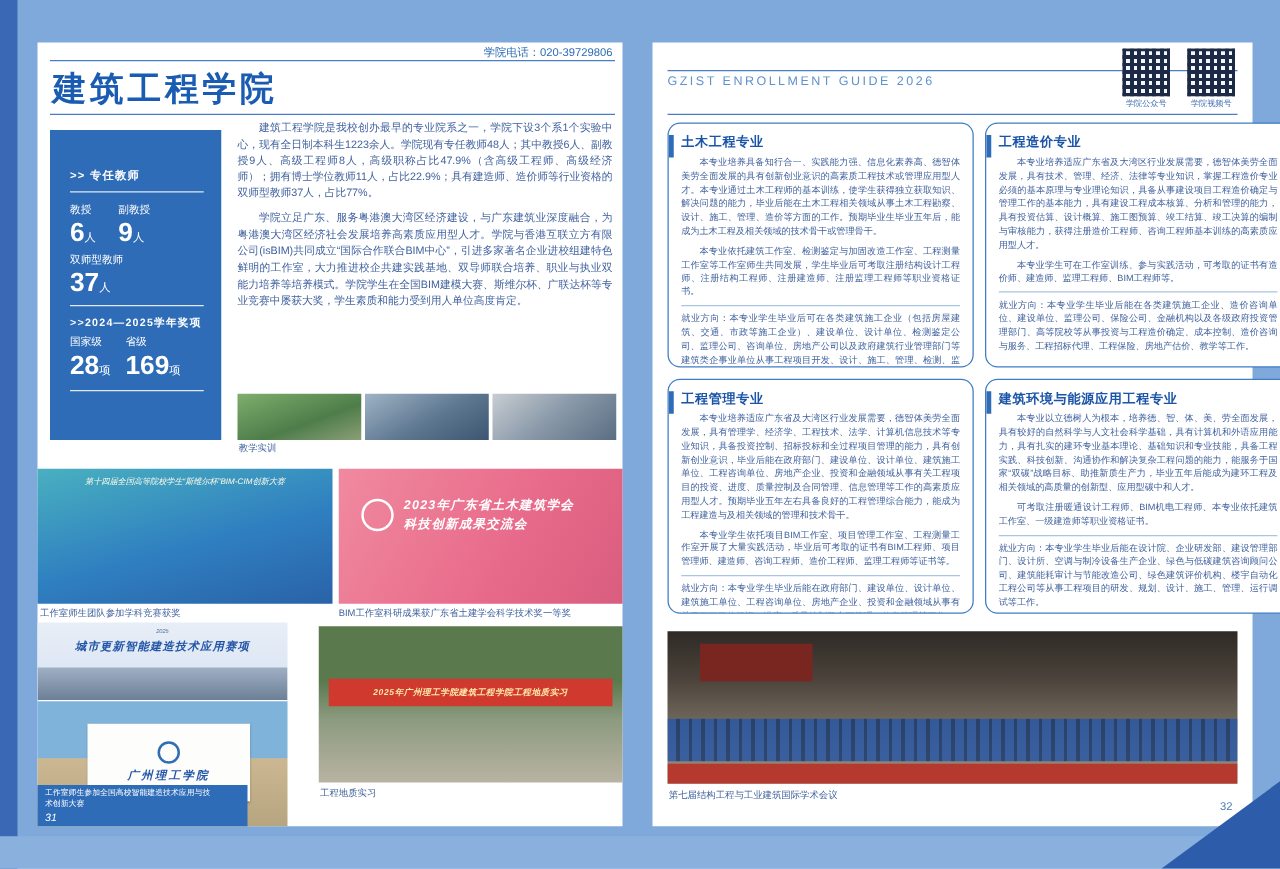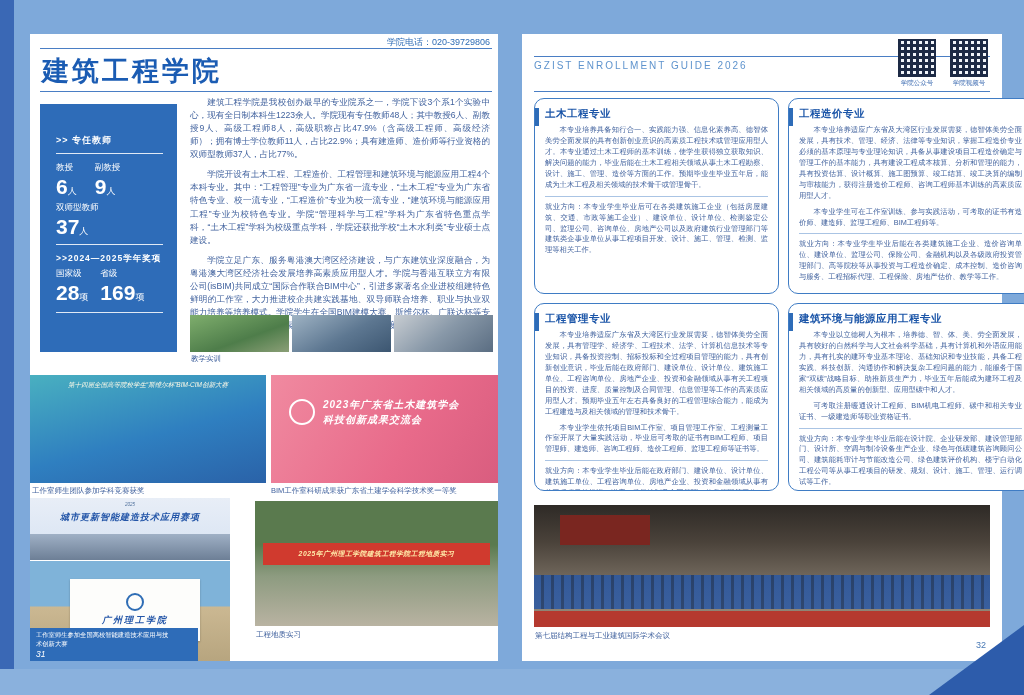--- a/index.html
+++ b/index.html
@@ -143,21 +143,20 @@
         <div>
           <div class="st-small-label">省级</div>
           <div class="st-mid"><span>169</span><span class="st-unit">项</span></div>
         </div>
       </div>
       <hr class="st-hr" style="margin-top:8px;">
     </div>
 
     <div id="pl-text">
       <p>建筑工程学院是我校创办最早的专业院系之一，学院下设3个系1个实验中心，现有全日制本科生1223余人。学院现有专任教师48人；其中教授6人、副教授9人、高级工程师8人，高级职称占比47.9%（含高级工程师、高级经济师）；拥有博士学位教师11人，占比22.9%；具有建造师、造价师等行业资格的双师型教师37人，占比77%。</p>
-      <p>学院开设有土木工程、工程造价、工程管理和建筑环境与能源应用工程4个本科专业。其中：“工程管理”专业为广东省一流专业，“土木工程”专业为广东省特色专业、校一流专业，“工程造价”专业为校一流专业，“建筑环境与能源应用工程”专业为校特色专业。学院“管理科学与工程”学科为广东省特色重点学科，“土木工程”学科为校级重点学科，学院还获批学校“土木水利类”专业硕士点建设。</p>
       <p>学院立足广东、服务粤港澳大湾区经济建设，与广东建筑业深度融合，为粤港澳大湾区经济社会发展培养高素质应用型人才。学院与香港互联立方有限公司(isBIM)共同成立“国际合作联合BIM中心”，引进多家著名企业进校组建特色鲜明的工作室，大力推进校企共建实践基地、双导师联合培养、职业与执业双能力培养等培养模式。学院学生在全国BIM建模大赛、斯维尔杯、广联达杯等专业竞赛中屡获大奖，学生素质和能力受到用人单位高度肯定。</p>
     </div>
 
     <div id="pl-photorow">
       <div class="ph ph-green"></div>
       <div class="ph ph-work"></div>
       <div class="ph ph-lab"></div>
     </div>
     <div class="caption" id="cap-teaching">教学实训</div>
 
@@ -213,41 +212,42 @@
         <div class="qr"></div>
         <div class="qr-label">学院视频号</div>
       </div>
     </div>
     <div class="rule" id="pr-rule-bot"></div>
 
     <div id="pr-grid">
       <div class="major-box" id="box-civil">
         <h3 class="mb-title">土木工程专业</h3>
         <p class="mb-p">本专业培养具备知行合一、实践能力强、信息化素养高、德智体美劳全面发展的具有创新创业意识的高素质工程技术或管理应用型人才。本专业通过土木工程师的基本训练，使学生获得独立获取知识、解决问题的能力，毕业后能在土木工程相关领域从事土木工程勘察、设计、施工、管理、造价等方面的工作。预期毕业生毕业五年后，能成为土木工程及相关领域的技术骨干或管理骨干。</p>
+        <p class="mb-p">本专业依托建筑工作室、检测鉴定与加固改造工作室、工程测量工作室等工作室师生共同发展，学生毕业后可考取注册结构设计工程师、注册结构工程师、注册建造师、注册监理工程师等职业资格证书。</p>
         <hr class="mb-div">
         <p class="mb-emp">就业方向：本专业学生毕业后可在各类建筑施工企业（包括房屋建筑、交通、市政等施工企业）、建设单位、设计单位、检测鉴定公司、监理公司、咨询单位、房地产公司以及政府建筑行业管理部门等建筑类企事业单位从事工程项目开发、设计、施工、管理、检测、监理等相关工作。</p>
       </div>
       <div class="major-box" id="box-cost">
         <h3 class="mb-title">工程造价专业</h3>
         <p class="mb-p">本专业培养适应广东省及大湾区行业发展需要，德智体美劳全面发展，具有技术、管理、经济、法律等专业知识，掌握工程造价专业必须的基本原理与专业理论知识，具备从事建设项目工程造价确定与管理工作的基本能力，具有建设工程成本核算、分析和管理的能力，具有投资估算、设计概算、施工图预算、竣工结算、竣工决算的编制与审核能力，获得注册造价工程师、咨询工程师基本训练的高素质应用型人才。</p>
         <p class="mb-p">本专业学生可在工作室训练、参与实践活动，可考取的证书有造价师、建造师、监理工程师、BIM工程师等。</p>
         <hr class="mb-div">
         <p class="mb-emp">就业方向：本专业学生毕业后能在各类建筑施工企业、造价咨询单位、建设单位、监理公司、保险公司、金融机构以及各级政府投资管理部门、高等院校等从事投资与工程造价确定、成本控制、造价咨询与服务、工程招标代理、工程保险、房地产估价、教学等工作。</p>
       </div>
       <div class="major-box" id="box-mgmt">
         <h3 class="mb-title">工程管理专业</h3>
         <p class="mb-p">本专业培养适应广东省及大湾区行业发展需要，德智体美劳全面发展，具有管理学、经济学、工程技术、法学、计算机信息技术等专业知识，具备投资控制、招标投标和全过程项目管理的能力，具有创新创业意识，毕业后能在政府部门、建设单位、设计单位、建筑施工单位、工程咨询单位、房地产企业、投资和金融领域从事有关工程项目的投资、进度、质量控制及合同管理、信息管理等工作的高素质应用型人才。预期毕业五年左右具备良好的工程管理综合能力，能成为工程建造与及相关领域的管理和技术骨干。</p>
         <p class="mb-p">本专业学生依托项目BIM工作室、项目管理工作室、工程测量工作室开展了大量实践活动，毕业后可考取的证书有BIM工程师、项目管理师、建造师、咨询工程师、造价工程师、监理工程师等证书等。</p>
         <hr class="mb-div">
         <p class="mb-emp">就业方向：本专业学生毕业后能在政府部门、建设单位、设计单位、建筑施工单位、工程咨询单位、房地产企业、投资和金融领域从事有关工程项目的投资、进度、质量控制及合同管理、信息管理等工作。</p>
       </div>
       <div class="major-box" id="box-env">
         <h3 class="mb-title">建筑环境与能源应用工程专业</h3>
         <p class="mb-p">本专业以立德树人为根本，培养德、智、体、美、劳全面发展，具有较好的自然科学与人文社会科学基础，具有计算机和外语应用能力，具有扎实的建环专业基本理论、基础知识和专业技能，具备工程实践、科技创新、沟通协作和解决复杂工程问题的能力，能服务于国家“双碳”战略目标、助推新质生产力，毕业五年后能成为建环工程及相关领域的高质量的创新型、应用型碳中和人才。</p>
-        <p class="mb-p">可考取注册暖通设计工程师、BIM机电工程师、碳中和相关专业证书、一级建造师等职业资格证书。</p>
+        <p class="mb-p">可考取注册暖通设计工程师、BIM机电工程师、本专业依托建筑工作室、一级建造师等职业资格证书。</p>
         <hr class="mb-div">
         <p class="mb-emp">就业方向：本专业学生毕业后能在设计院、企业研发部、建设管理部门、设计所、空调与制冷设备生产企业、绿色与低碳建筑咨询顾问公司、建筑能耗审计与节能改造公司、绿色建筑评价机构、楼宇自动化工程公司等从事工程项目的研发、规划、设计、施工、管理、运行调试等工作。</p>
       </div>
     </div>
 
     <div class="ph" id="pr-photo">
       <div id="pr-screen"></div>
       <div id="pr-seats"></div>
       <div id="pr-tables"></div>
     </div>

